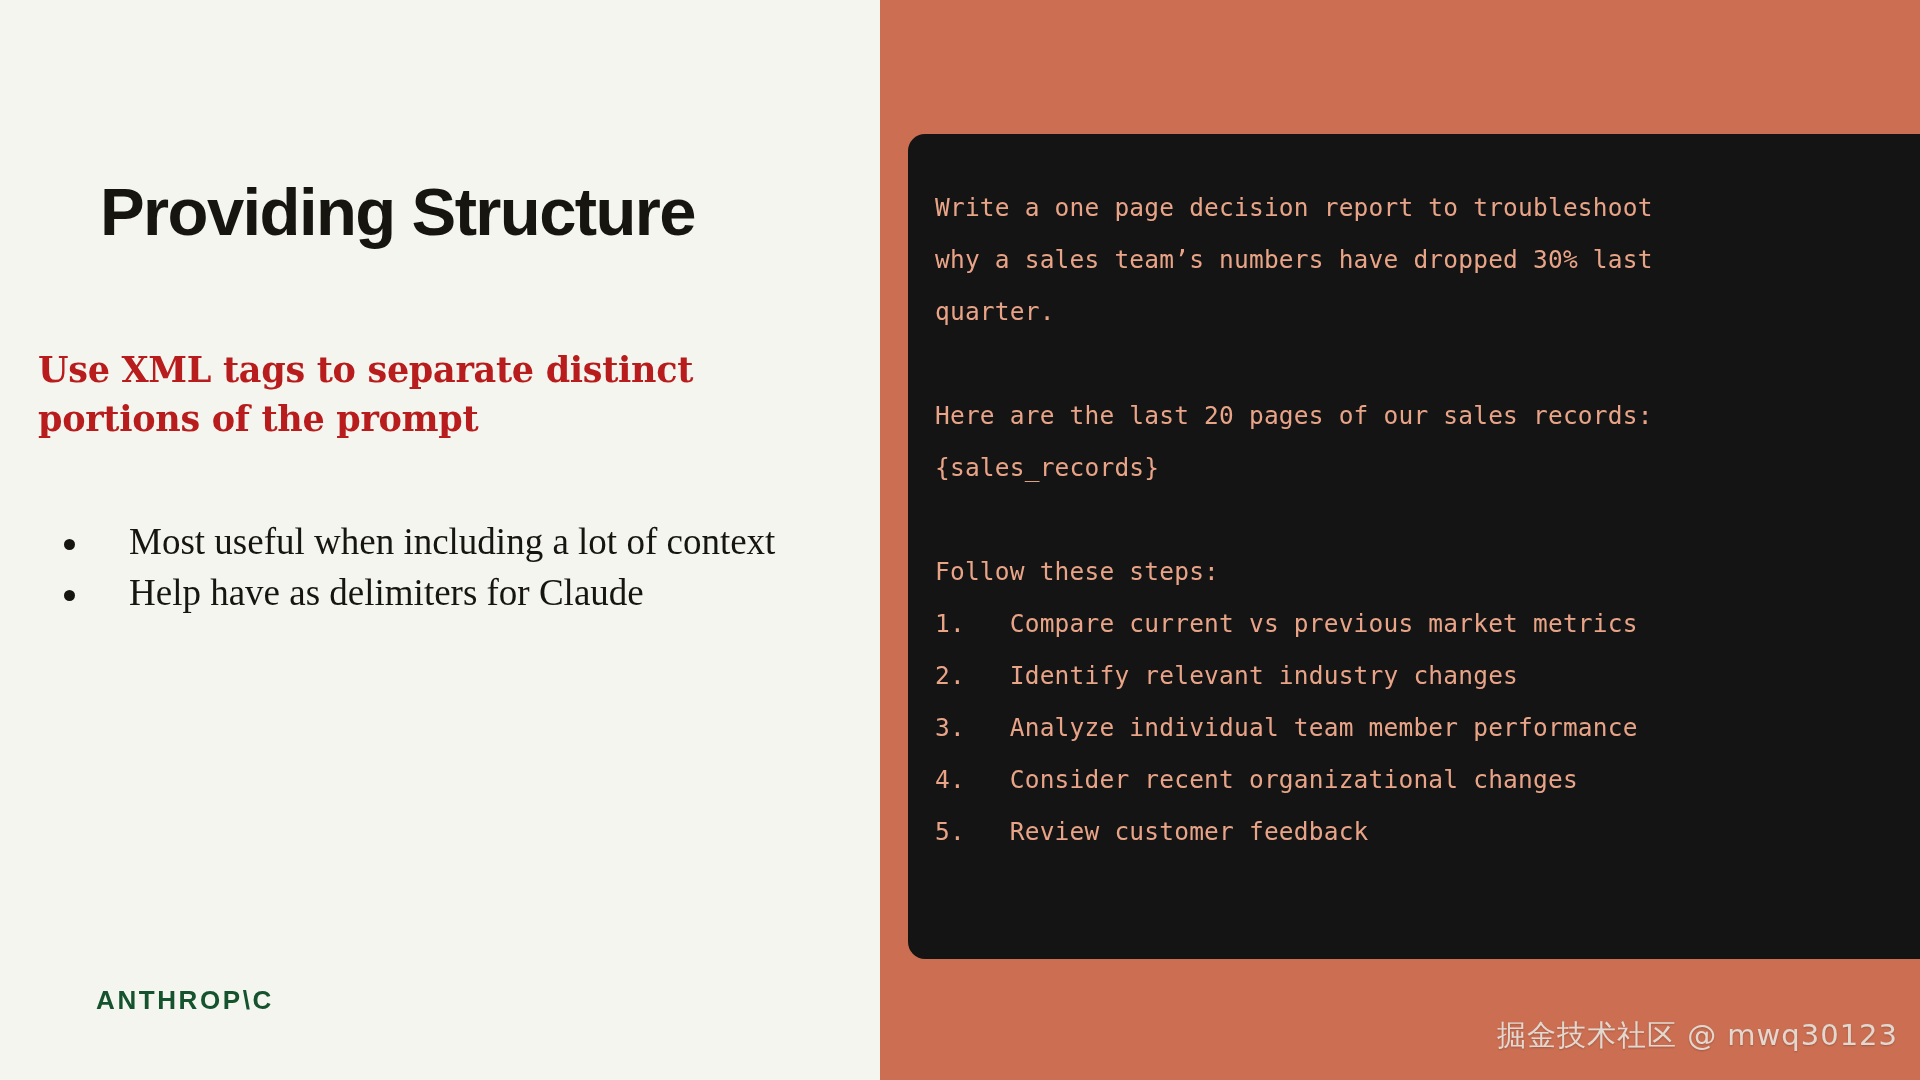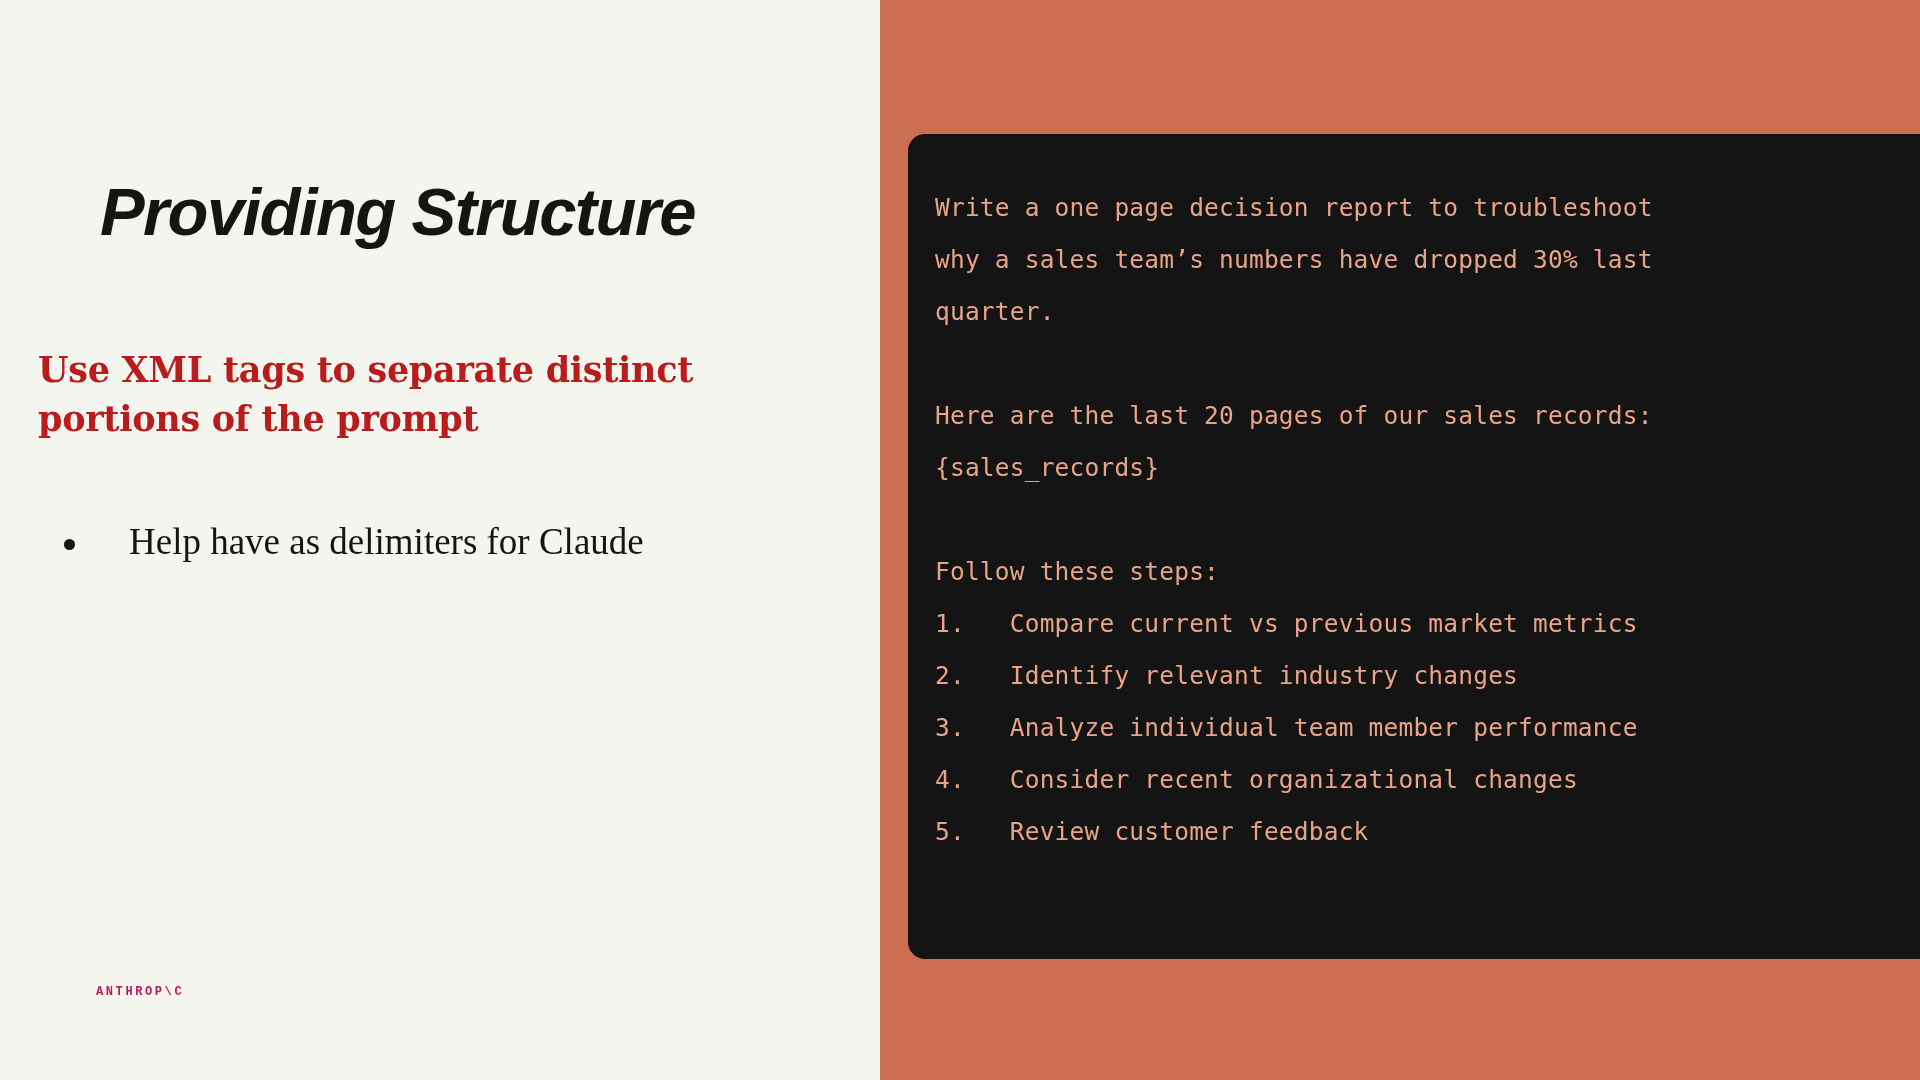--- a/index.html
+++ b/index.html
@@ -21,21 +21,20 @@
   .title {
     position:absolute;
     left:100px; top:178px;
     font-family:"Liberation Sans", sans-serif;
     font-weight:700;
     font-size:67px;
     letter-spacing:-1.6px;
     color:#16150f;
     line-height:1.0;
     white-space:nowrap;
-    font-style:italic;
   }
   .subtitle {
     position:absolute;
     left:38px; top:345px;
     width:740px;
     font-family:"DejaVu Serif", serif;
     font-weight:700;
     font-size:35px;
     line-height:1.40;
     color:#b91c1c;
@@ -63,25 +62,25 @@
     background:#16150f;
     margin-left:26px;
     margin-right:54px;
     margin-top:21px;
   }
   .bullet-text { flex:1 1 auto; }
 
   .logo {
     position:absolute;
     left:96px; top:985px;
-    font-family:Liberation Mono, monospace;
+    font-family:Liberation Sans, sans-serif;
     font-weight:700;
-    font-size:12px;
+    font-size:26px;
     letter-spacing:2.6px;
-    color:#be185d;
+    color:#14532d;
   }
 
   
   .right-panel {
     width:1040px; height:1080px;
     background:#cb6e52;
     position:relative;
     flex:0 0 1040px;
   }
   .code-card {
@@ -125,27 +124,32 @@
 
   <div class="left-panel">
 
     <h1 class="title">Providing Structure</h1>
 
     <h2 class="subtitle">Use XML tags to separate distinct portions of the prompt</h2>
 
     <ul class="bullet-list">
       <li class="bullet-item">
         <span class="bullet-dot"></span>
+        <span class="bullet-text">Most useful when including a lot of context</span>
+      </li>
+      <li class="bullet-item">
+        <span class="bullet-dot"></span>
         <span class="bullet-text">Help have as delimiters for Claude</span>
       </li>
     </ul>
 
     <div class="logo">ANTHROP\C</div>
   </div>
 
   <div class="right-panel">
     <div class="code-card">
       <div class="code-body"><div class="code-line">Write a one page decision report to troubleshoot</div><div class="code-line">why a sales team’s numbers have dropped 30% last</div><div class="code-line">quarter.</div><div class="code-blank"></div><div class="code-line">Here are the last 20 pages of our sales records:</div><div class="code-line">{sales_records}</div><div class="code-blank"></div><div class="code-line">Follow these steps:</div><div class="code-line">1.   Compare current vs previous market metrics</div><div class="code-line">2.   Identify relevant industry changes</div><div class="code-line">3.   Analyze individual team member performance</div><div class="code-line">4.   Consider recent organizational changes</div><div class="code-line">5.   Review customer feedback</div></div>
     </div>
 
+    <div class="watermark">掘金技术社区 @ mwq30123</div>
   </div>
 
 </div>
 
 </body></html>

